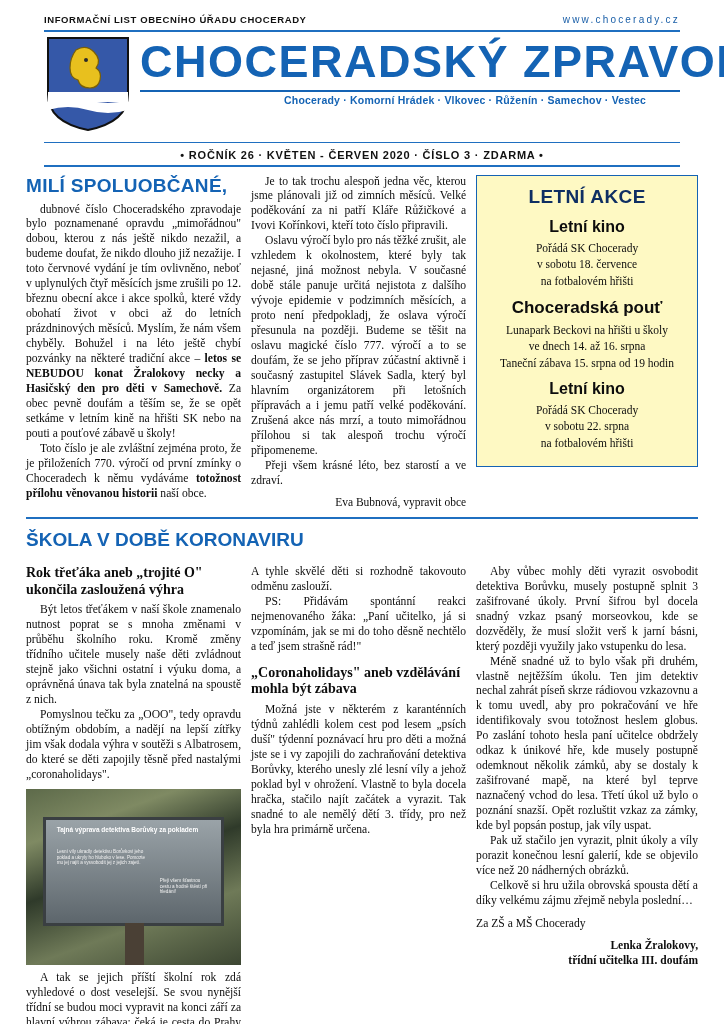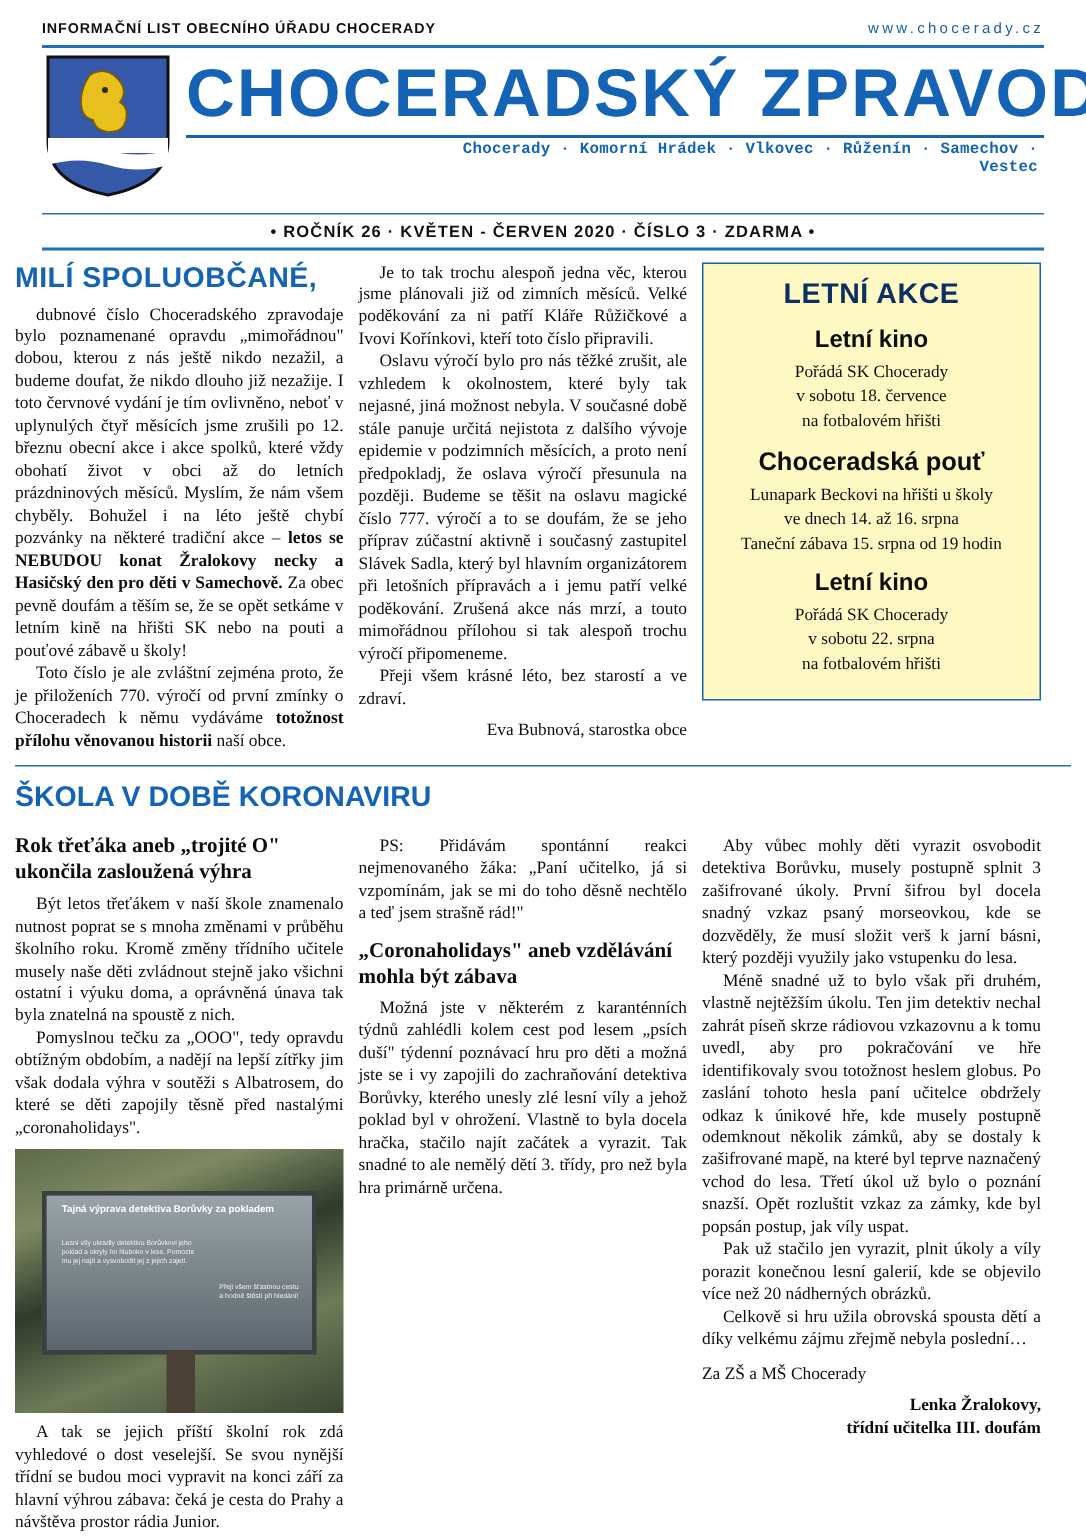--- a/index.html
+++ b/index.html
@@ -4,21 +4,21 @@
 <style>
   * { box-sizing: border-box; }
   html, body { margin:0; padding:0; }
   body {
     width:724px; height:1024px;
     background:#ffffff;
     font-family:"Liberation Serif", serif;
     color:#0d0d0d;
     overflow:hidden;
   }
-  .page { position:relative; width:724px; height:732px; padding:0 10px; }
+  .page { position:relative; width:724px; height:732px; padding:0 26px; }
 
   
   .topline {
     display:flex; align-items:flex-end; justify-content:space-between;
     padding:14px 18px 2px 18px;
   }
   .topline .issuer {
     font-family:"Liberation Sans", sans-serif;
     font-size:9.5px; font-weight:bold; letter-spacing:.6px;
     color:#111; text-transform:uppercase;
@@ -32,22 +32,22 @@
   .masthead { position:relative; height:108px; margin:0 18px; }
   .crest { position:absolute; left:2px; top:4px; width:84px; height:96px; }
   .title {
     position:absolute; left:96px; top:6px; right:0;
     font-family:"Liberation Sans", sans-serif;
     font-weight:bold; font-size:45px; letter-spacing:1.5px;
     color:#1463b4; line-height:1.05; white-space:nowrap;
   }
   .villages {
     position:absolute; left:240px; top:62px; right:4px;
-    text-align:right;
-    font-family:Liberation Mono, monospace;
+    text-align:left;
+    font-family:Liberation Sans, sans-serif;
     font-size:10.5px; font-weight:bold; color:#1463b4; letter-spacing:.2px;
   }
   .title-underline { position:absolute; left:96px; right:0; top:58px; height:2px; background:#1463b4; }
   .issueline {
     text-align:center; margin:2px 18px 0 18px; padding-top:6px;
     font-family:"Liberation Sans", sans-serif;
     font-size:11px; font-weight:bold; letter-spacing:.8px; color:#111;
     border-top:1.5px solid #1f6fc0;
   }
   .rule-under-issue { height:1.5px; background:#1f6fc0; margin:4px 18px 0 18px; }
@@ -162,21 +162,21 @@
     <div class="col">
       <h2 class="section">MILÍ SPOLUOBČANÉ,</h2>
       <p><span>dubnové číslo Choceradského zpravodaje bylo poznamenané opravdu „mimořádnou" dobou, kterou z nás ještě nikdo nezažil, a budeme doufat, že nikdo dlouho již nezažije. I toto červnové vydání je tím ovlivněno, neboť v uplynulých čtyř měsících jsme zrušili po 12. březnu obecní akce i akce spolků, které vždy obohatí život v obci až do letních prázdninových měsíců. Myslím, že nám všem chyběly. Bohužel i na léto ještě chybí pozvánky na některé tradiční akce – </span><b>letos se NEBUDOU konat Žralokovy necky a Hasičský den pro děti v Samechově.</b><span> Za obec pevně doufám a těším se, že se opět setkáme v letním kině na hřišti SK nebo na pouti a pouťové zábavě u školy!</span></p>
       <p><span>Toto číslo je ale zvláštní zejména proto, že je přiloženích 770. výročí od první zmínky o Choceradech k němu vydáváme </span><b>totožnost přílohu věnovanou historii</b><span> naší obce.</span></p>
     </div>
 
     <div class="col">
       <p>Je to tak trochu alespoň jedna věc, kterou jsme plánovali již od zimních měsíců. Velké poděkování za ni patří Kláře Růžičkové a Ivovi Kořínkovi, kteří toto číslo připravili.</p>
       <p>Oslavu výročí bylo pro nás těžké zrušit, ale vzhledem k okolnostem, které byly tak nejasné, jiná možnost nebyla. V současné době stále panuje určitá nejistota z dalšího vývoje epidemie v podzimních měsících, a proto není předpokladj, že oslava výročí přesunula na později. Budeme se těšit na oslavu magické číslo 777. výročí a to se doufám, že se jeho příprav zúčastní aktivně i současný zastupitel Slávek Sadla, který byl hlavním organizátorem při letošních přípravách a i jemu patří velké poděkování. Zrušená akce nás mrzí, a touto mimořádnou přílohou si tak alespoň trochu výročí připomeneme.</p>
       <p>Přeji všem krásné léto, bez starostí a ve zdraví.</p>
-      <p class="byline">Eva Bubnová, starostka obce</p>
+      <p class="byline">Eva Bubnová, vypravit obce</p>
     </div>
 
     <div class="col-wide">
       <div class="akce-box">
         <div class="akce-title">LETNÍ AKCE</div>
 
         <div class="akce-h">Letní kino</div>
         <p class="akce-line">Pořádá SK Chocerady</p>
         <p class="akce-line">v sobotu 18. července</p>
         <p class="akce-line">na fotbalovém hřišti</p>
@@ -208,20 +208,21 @@
           <div class="board-title">Tajná výprava detektiva Borůvky za pokladem</div>
           <div class="board-text">Lesní víly ukradly detektivu Borůvkovi jeho poklad a ukryly ho hluboko v lese. Pomozte mu jej najít a vysvobodit jej z jejich zajetí.</div>
           <div class="board-text2">Přeji všem šťastnou cestu a hodně štěstí při hledání!</div>
         </div>
         <div class="post"></div>
       </div>
       <p>A tak se jejich příští školní rok zdá vyhledové o dost veselejší. Se svou nynější třídní se budou moci vypravit na konci září za hlavní výhrou zábava: čeká je cesta do Prahy a návštěva prostor rádia Junior.</p>
     </div>
 
     <div class="col">
+      <p class="noind">A tyhle skvělé děti si rozhodně takovouto odměnu zaslouží.</p>
       <p>PS: Přidávám spontánní reakci nejmenovaného žáka: „Paní učitelko, já si vzpomínám, jak se mi do toho děsně nechtělo a teď jsem strašně rád!"</p>
       <h3 class="sub" style="margin-top:10px">„Coronaholidays" aneb vzdělávání mohla být zábava</h3>
       <p>Možná jste v některém z karanténních týdnů zahlédli kolem cest pod lesem „psích duší" týdenní poznávací hru pro děti a možná jste se i vy zapojili do zachraňování detektiva Borůvky, kterého unesly zlé lesní víly a jehož poklad byl v ohrožení. Vlastně to byla docela hračka, stačilo najít začátek a vyrazit. Tak snadné to ale nemělý dětí 3. třídy, pro než byla hra primárně určena.</p>
     </div>
 
     <div class="col-wide">
       <p>Aby vůbec mohly děti vyrazit osvobodit detektiva Borůvku, musely postupně splnit 3 zašifrované úkoly. První šifrou byl docela snadný vzkaz psaný morseovkou, kde se dozvěděly, že musí složit verš k jarní básni, který později využily jako vstupenku do lesa.</p>
       <p>Méně snadné už to bylo však při druhém, vlastně nejtěžším úkolu. Ten jim detektiv nechal zahrát píseň skrze rádiovou vzkazovnu a k tomu uvedl, aby pro pokračování ve hře identifikovaly svou totožnost heslem globus. Po zaslání tohoto hesla paní učitelce obdržely odkaz k únikové hře, kde musely postupně odemknout několik zámků, aby se dostaly k zašifrované mapě, na které byl teprve naznačený vchod do lesa. Třetí úkol už bylo o poznání snazší. Opět rozluštit vzkaz za zámky, kde byl popsán postup, jak víly uspat.</p>
       <p>Pak už stačilo jen vyrazit, plnit úkoly a víly porazit konečnou lesní galerií, kde se objevilo více než 20 nádherných obrázků.</p>
       <p>Celkově si hru užila obrovská spousta dětí a díky velkému zájmu zřejmě nebyla poslední…</p>

